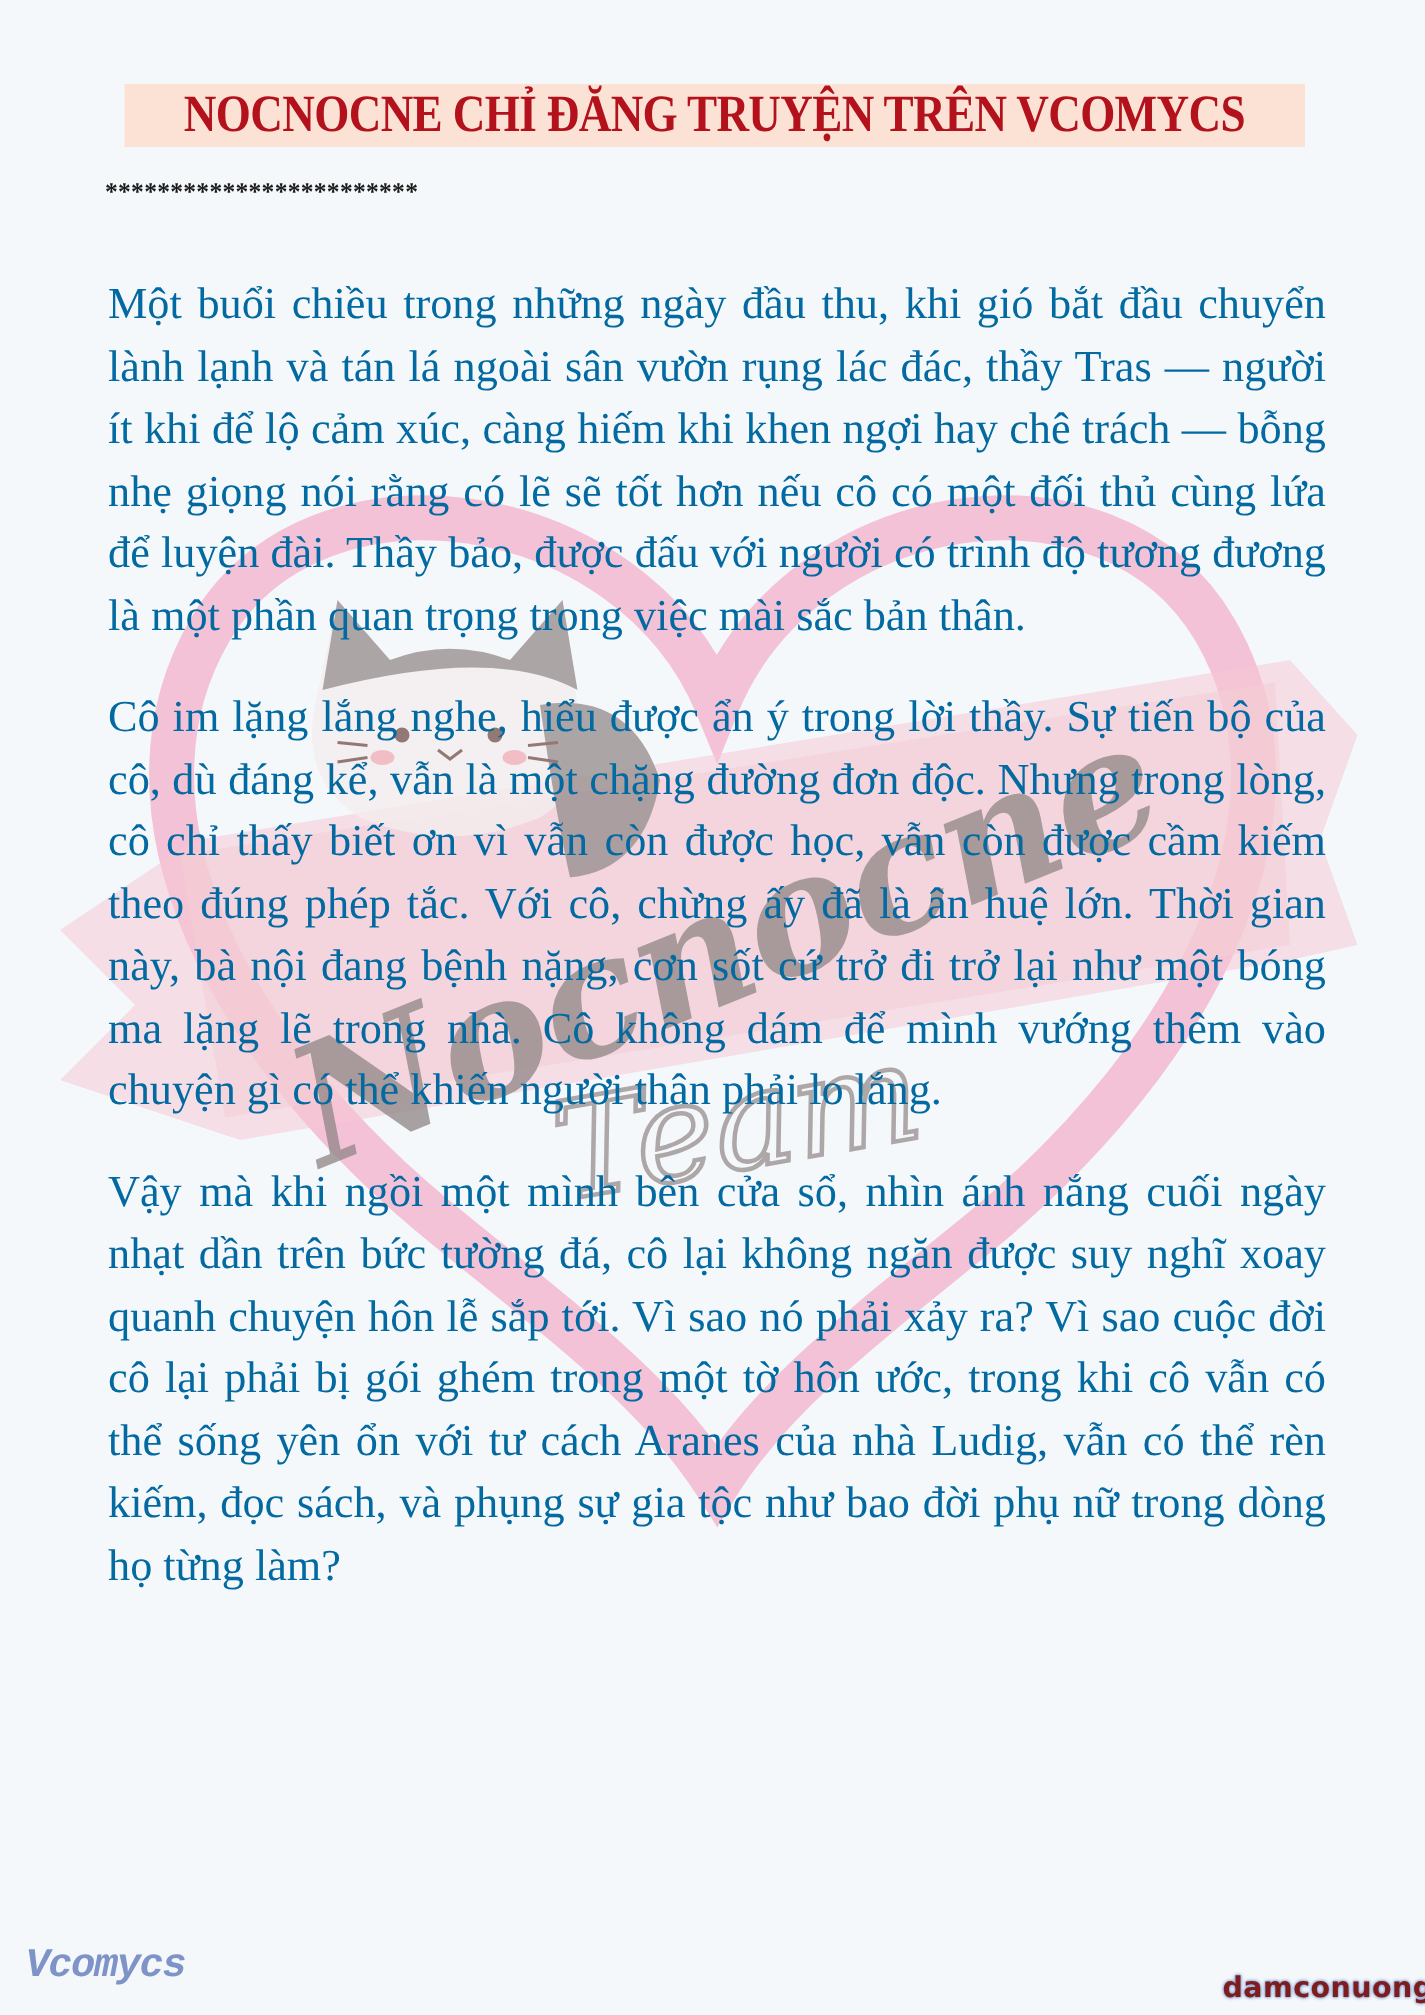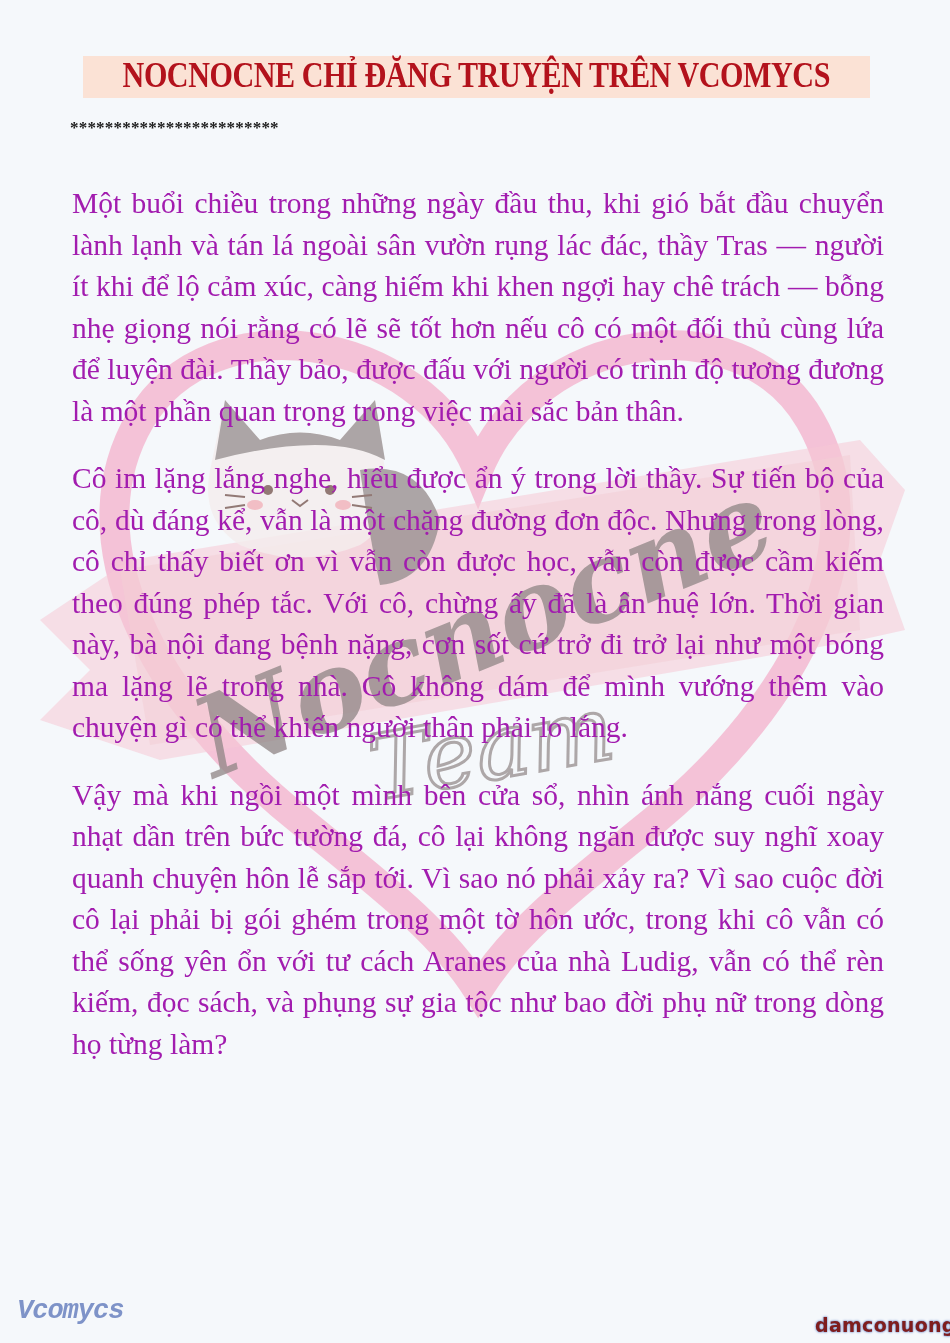--- a/index.html
+++ b/index.html
@@ -25,21 +25,21 @@
       transform: scaleX(0.86);
       white-space: nowrap;
     }
     .divider {
       position: absolute; left: 70px; top: 118px;
       font-family: "Liberation Serif", serif; font-weight: bold;
       font-size: 17px; color: #1a1a1a; letter-spacing: 0.2px;
     }
     .body-text {
       position: absolute; left: 72px; top: 183px; width: 812px;
-      color: #a21caf;
+      color: #0369a1;
       font-size: 29.5px;
       line-height: 41.5px;
       text-align: justify;
     }
     .body-text p { margin: 0 0 26px 0; }
     .body-text p:last-child { margin-bottom: 0; }
     .logo-left {
       position: absolute; left: 17px; top: 1296px;
       font-family: Liberation Mono, monospace; font-style: italic; font-weight: bold;
       font-size: 27px; color: #7e93c8; letter-spacing: -1px;

